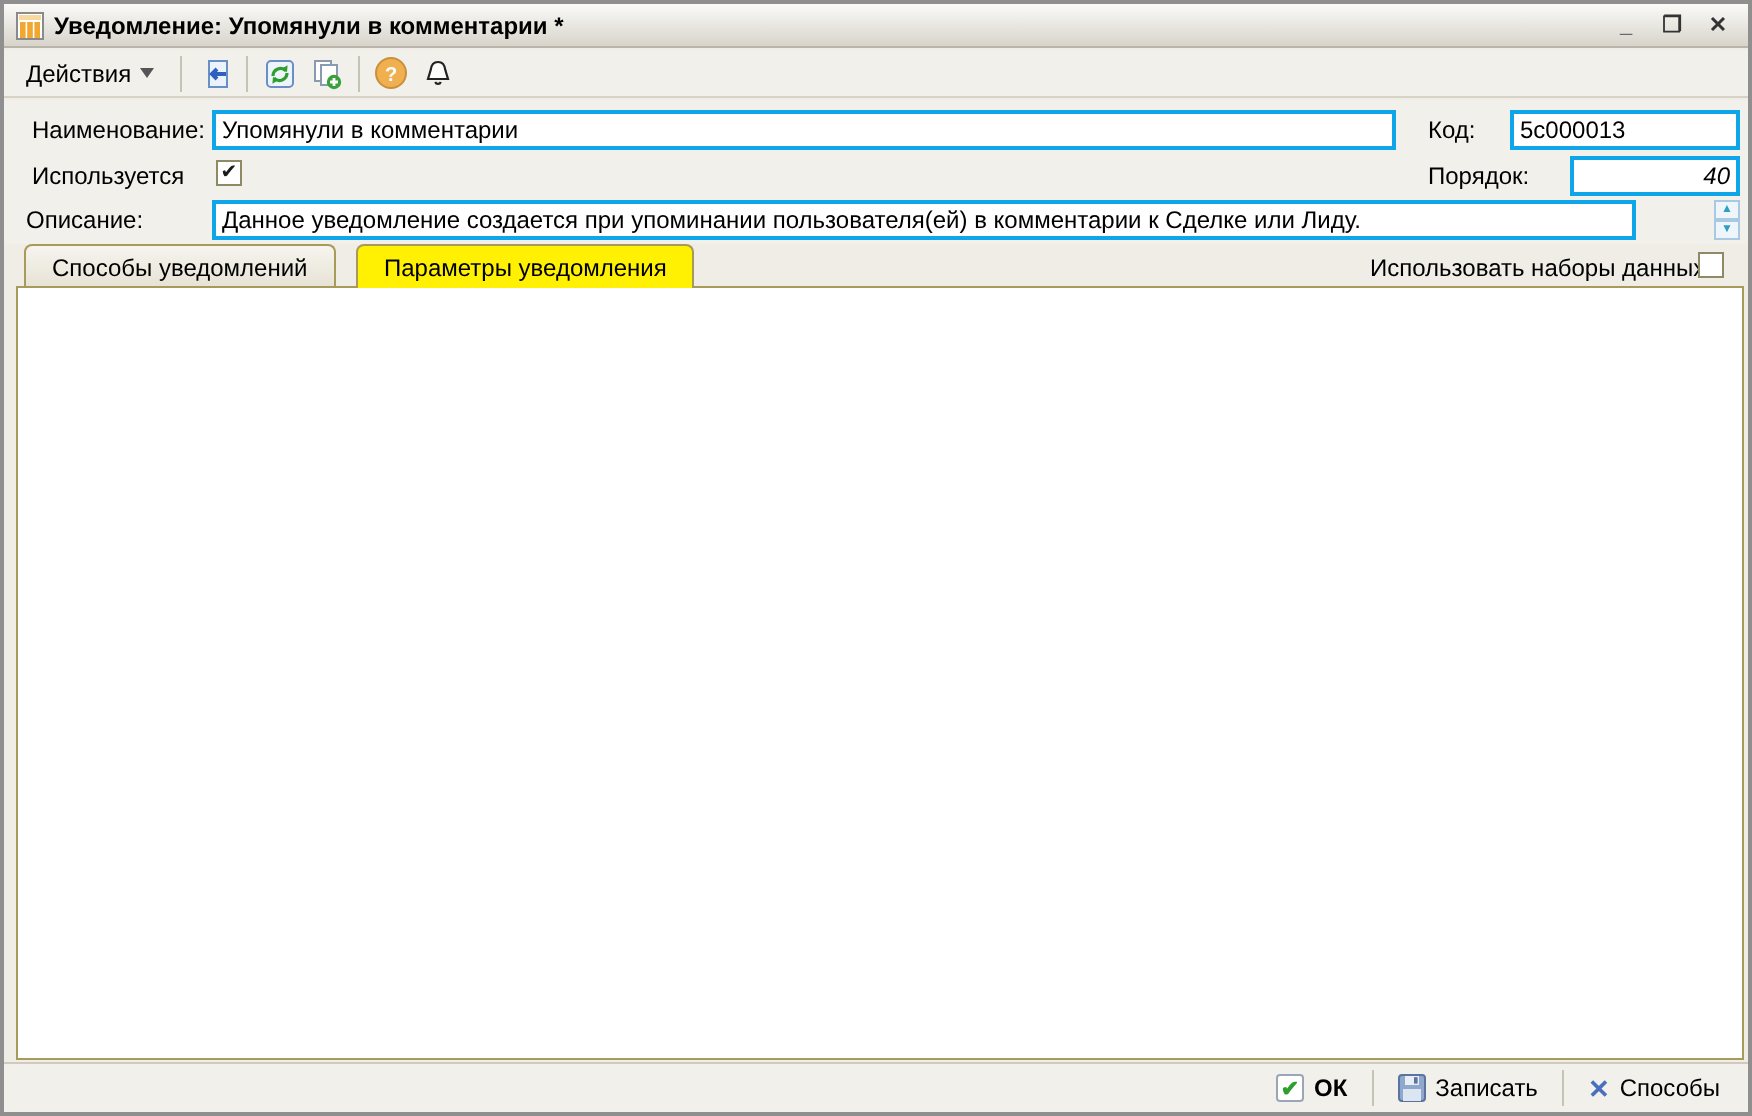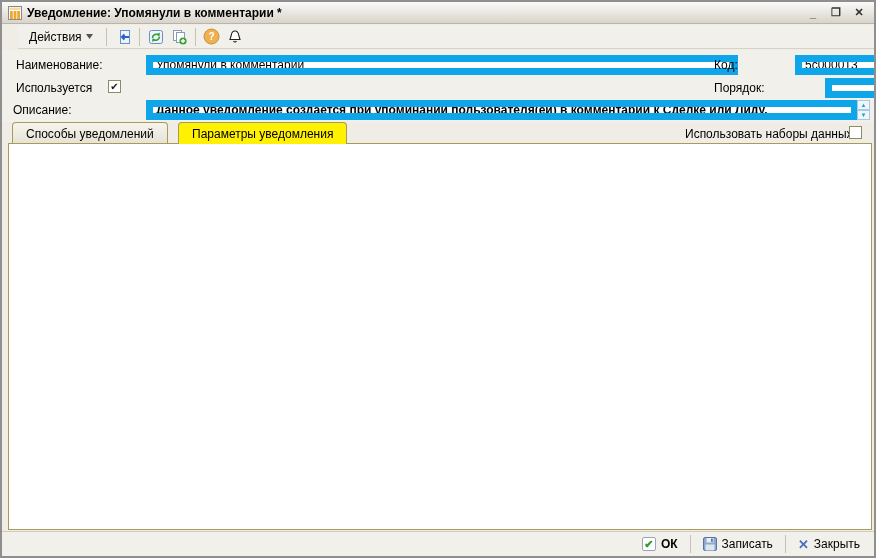--- a/index.html
+++ b/index.html
@@ -14,31 +14,31 @@
     position:absolute; left:0; top:0; right:0; height:22px;
     background:linear-gradient(#fbfaf8,#d8d4cb);
     display:flex; align-items:center; padding:0 6px; gap:5px;
     border-bottom:1px solid #b9b5aa;
   }
   #titlebar .title { font-weight:bold; font-size:12px; white-space:nowrap; flex:1; }
   .winbtn { width:18px; height:16px; display:flex; align-items:center; justify-content:center;
             font-size:11px; color:#333; font-weight:bold; cursor:default; }
   
   #toolbar {
-    position:absolute; left:16px; top:23px; right:0; height:24px;
+    position:absolute; left:0; top:23px; right:0; height:24px;
     background:#f2f0ea; display:flex; align-items:center; padding:0 4px; gap:3px;
     border-bottom:1px solid #d6d2c6;
   }
   .tbtn { display:flex; align-items:center; gap:4px; padding:2px 6px; border:1px solid transparent; }
   .tsep { width:1px; height:18px; background:#c6c2b4; margin:0 3px; }
   .ticon { width:20px; height:20px; display:flex; align-items:center; justify-content:center; }
   
   .lbl { position:absolute; white-space:nowrap; }
-  .inp { position:absolute; border:7px solid #0ea5e9; background:#fff; height:20px;
-         display:flex; align-items:center; padding:0 3px; overflow:hidden; white-space:nowrap;margin-left:40px; }
+  .inp { position:absolute; border:2px solid #0ea5e9; background:#fff; height:20px;
+         display:flex; align-items:center; padding:0 3px; overflow:hidden; white-space:nowrap; }
   .inp.num { justify-content:flex-end;font-style:italic; }
   .inp.disabled { background:#f4f1e2; }
   .cb { position:absolute; width:13px; height:13px; border:1px solid #8f8a66; background:#fff;
         display:flex; align-items:center; justify-content:center; font-size:10px; line-height:10px; color:#1a1a1a; }
   .cb i { font-style:normal; }
   .radio { position:absolute; width:13px; height:13px; border:1px solid #8a8a8a; border-radius:50%;
            background:#fff; display:flex; align-items:center; justify-content:center; }
   .radio.sel::after { content:""; width:5px; height:5px; border-radius:50%; background:#3a3a3a; }
   .focusbox { outline:1px dotted #555; }
   .ghdr { position:absolute; display:flex; align-items:center; color:#3c50b4; font-weight:bold; white-space:nowrap; }
@@ -152,21 +152,21 @@
   <div class="inp" style="left:753px;top:53px;width:115px;">5c000013</div>
 
   <span class="lbl" style="left:14px;top:79px;">Используется</span>
   <span class="cb" style="left:106px;top:78px;">
       <i>✔</i>
     </span>
   <span class="lbl" style="left:712px;top:79px;">Порядок:</span>
   <div class="inp num" style="left:783px;top:76px;width:85px;">40</div>
 
   <span class="lbl" style="left:11px;top:101px;">Описание:</span>
-  <div class="inp" style="left:104px;top:98px;width:712px;padding-right:16px;font-weight:bold;">Данное уведомление создается при упоминании пользователя(ей) в комментарии к Сделке или Лиду.</div>
+  <div class="inp" style="left:104px;top:98px;width:712px;padding-right:16px;">Данное уведомление создается при упоминании пользователя(ей) в комментарии к Сделке или Лиду.</div>
   <div class="spinner" style="left:855px;top:98px;">
     <div>▲</div>
     <div>▼</div>
   </div>
 
   <div class="tab active" style="left:176px;">
     <span>Параметры уведомления</span>
   </div>
   <div class="tab" style="left:10px;">
     <span>Способы уведомлений</span>
@@ -331,17 +331,17 @@
         <rect x="0.5" y="0.5" width="13" height="13" rx="1.5" fill="#8fa8cc" stroke="#5a74a0"></rect>
         <rect x="3.5" y="1" width="7" height="4.5" fill="#e9eef6"></rect>
         <rect x="8" y="1.6" width="1.8" height="3.2" fill="#5a74a0"></rect>
         <rect x="2.5" y="7.5" width="9" height="6" fill="#dce6f2"></rect>
       </svg>
       <span>Записать</span>
     </div>
     <div class="fsep"></div>
     <div class="fbtn">
       <span class="x-blue">✕</span>
-      <span>Закрыть</span>
+      <span>Способы</span>
     </div>
   </div>
 
 </div>
 
 </body></html>

